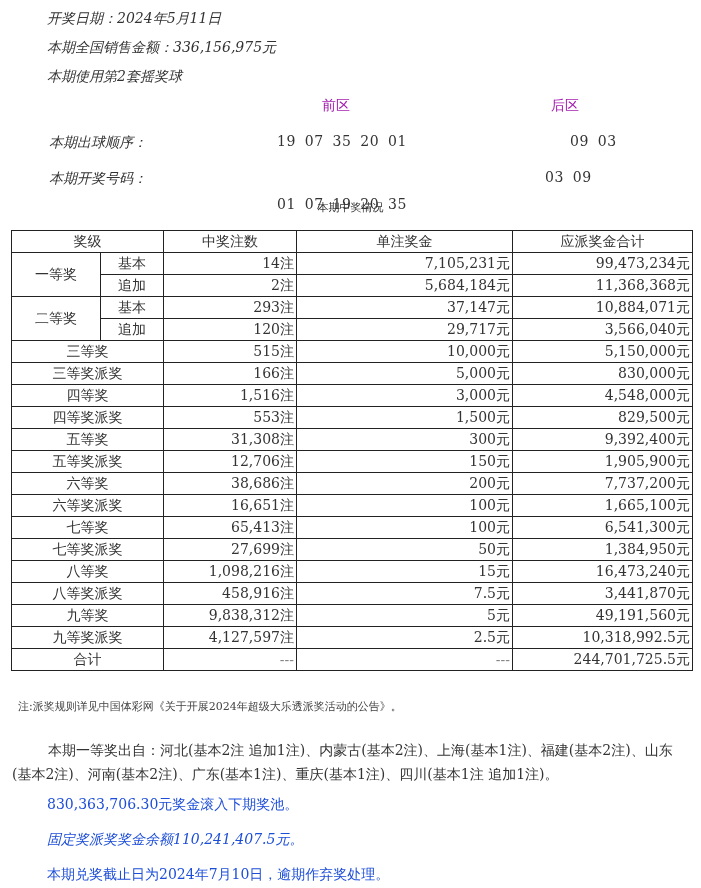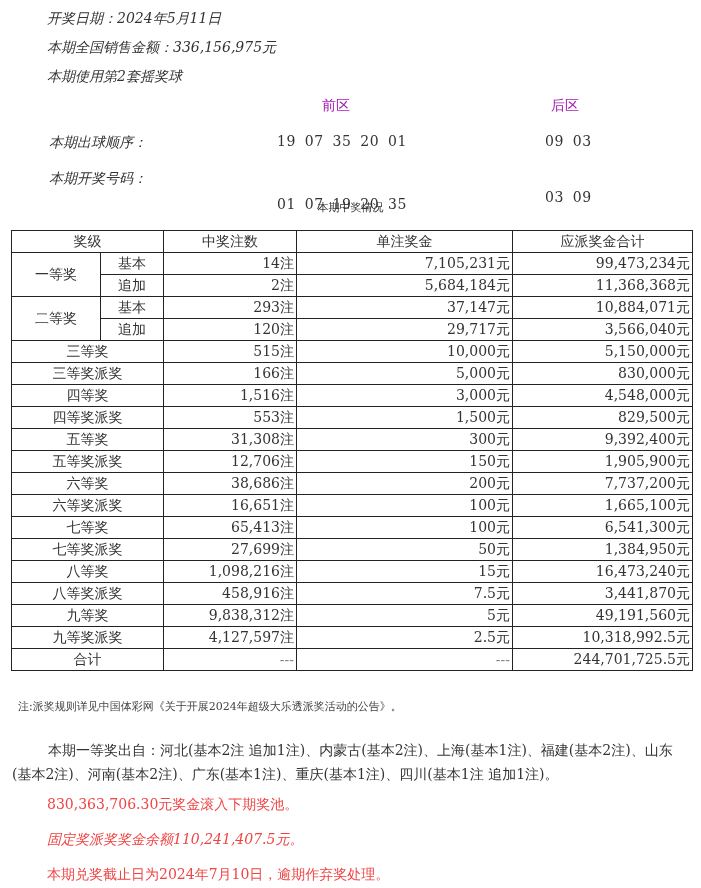--- a/index.html
+++ b/index.html
@@ -22,43 +22,43 @@
     border: 1px solid #222; height: 21px; padding: 0 2px; font-weight: normal;
     white-space: nowrap; overflow: hidden;
   }
   table.prize th { text-align: center; }
   .c { text-align: center; }
   .r { text-align: right; }
   .grp-sep td { border-top: 2px solid #444; }
 
   .note { position: absolute; left: 18px; top: 699px; font-size: 11px; color: #444; white-space: nowrap; }
   .para { position: absolute; left: 12px; width: 680px; font-size: 14px; line-height: 24px; color: #333; text-indent: 36px; margin-top: 20px; }
-  .sline { position: absolute; left: 47px; font-size: 14px; color: #ef4444; white-space: nowrap; }
+  .sline { position: absolute; left: 47px; font-size: 14px; color: #1d4ed8; white-space: nowrap; }
 </style>
 </head>
 <body>
 
 <div class="line" style="left:47px; top:9px;">
   <span>开奖日期：</span><span>2024年5月11日</span>
 </div>
 <div class="line" style="left:47px; top:38px;">
   <span>本期全国销售金额：</span><span>336,156,975元</span>
 </div>
 <div class="line" style="left:47px; top:67px;">本期使用第2套摇奖球</div>
 
 <div class="draw-head" style="left:322px; top:97px;">前区</div>
 <div class="draw-head" style="left:551px; top:97px;">后区</div>
 
 <div class="line" style="left:49px; top:133px;">本期出球顺序：</div>
 <div class="balls" style="left:277px; top:133px;">19 07 35 20 01</div>
-<div class="balls" style="left:545px; top:133px;">09 03</div>
+<div class="balls" style="left:570px; top:133px;">09 03</div>
 
 <div class="line" style="left:49px; top:169px;">本期开奖号码：</div>
 <div class="balls" style="left:277px; top:157px;margin-top:39px;">01 07 19 20 35</div>
-<div class="balls" style="left:545px; top:169px;margin-top:20px;">03 09</div>
+<div class="balls" style="left:545px; top:169px;">03 09</div>
 
 <div class="section-title">本期中奖情况</div>
 
 <table class="prize">
   <colgroup>
     <col style="width:89px">
       <col style="width:63px">
       <col style="width:133px">
       <col style="width:216px">
       <col style="width:180px">

